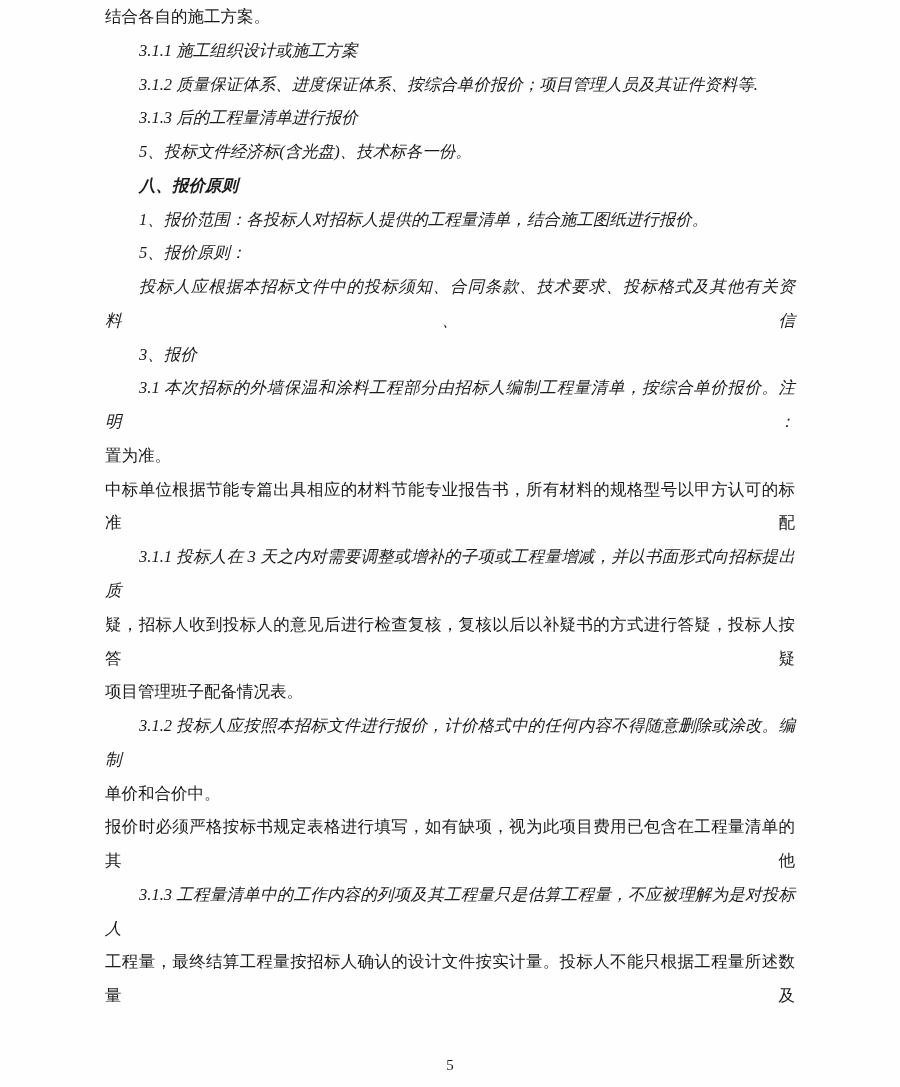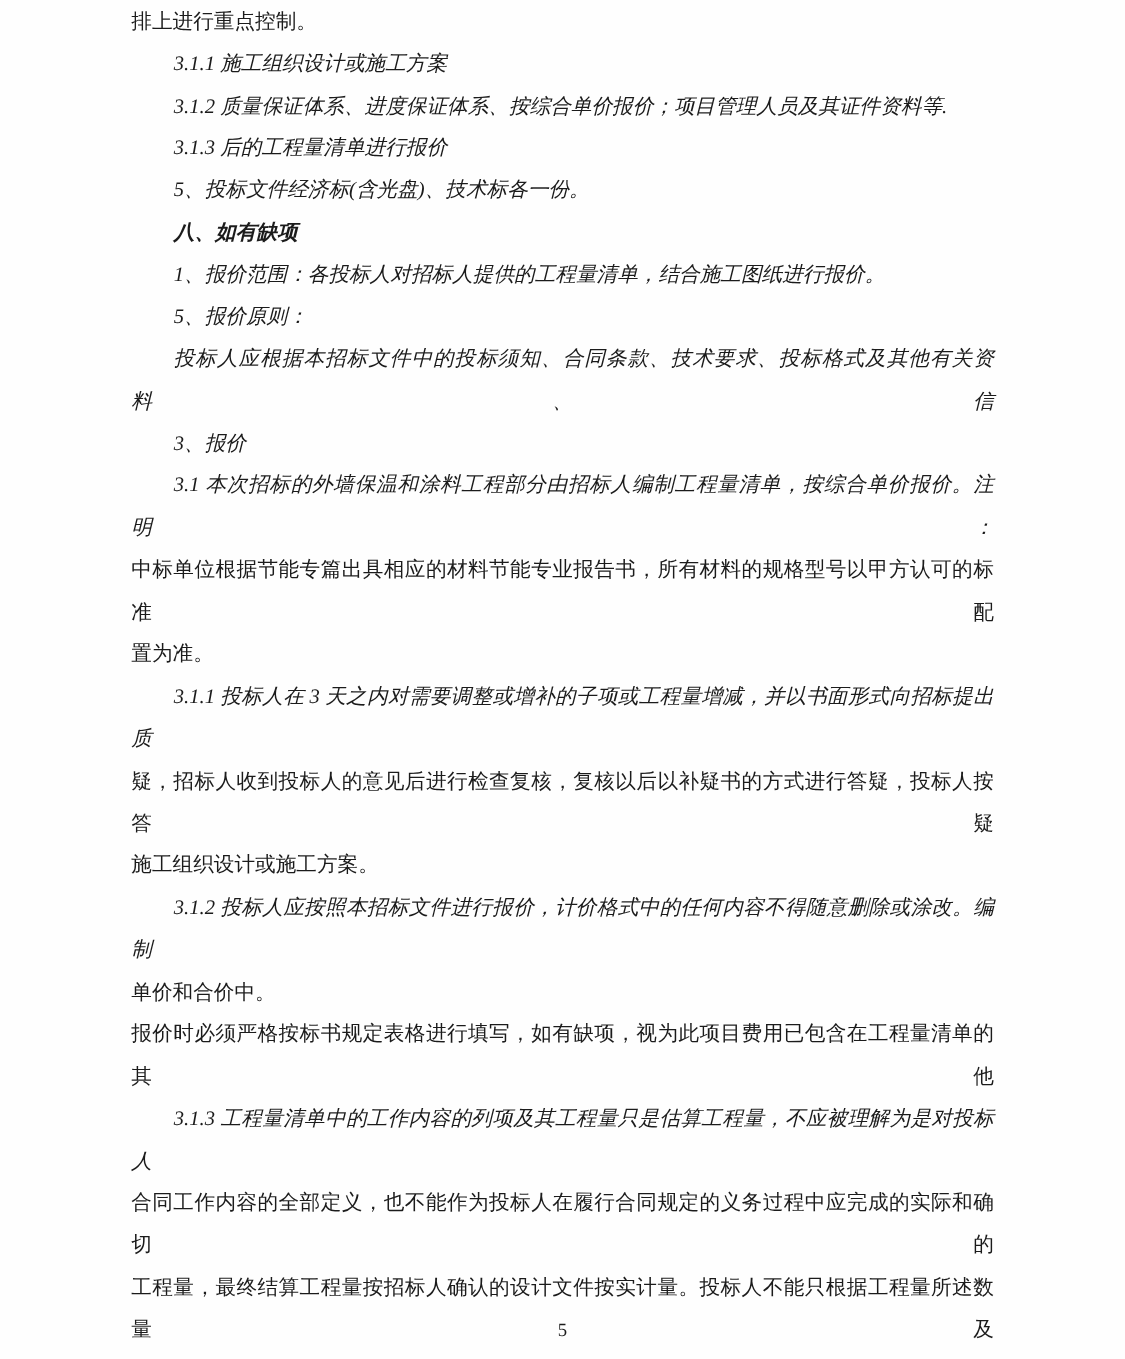--- a/index.html
+++ b/index.html
@@ -32,37 +32,36 @@
     height: 26px;
     text-align: center;
     font-size: 15px;
     line-height: 26px;
   }
 </style>
 </head>
 <body>
 
 <div class="doc-body" id="doc-body">
-    <div class="line">排上进行重点控制。</div>
+    <div class="line">结合各自的施工方案。</div>
     <div class="line indent">3.1.1 施工组织设计或施工方案</div>
     <div class="line indent">3.1.2 质量保证体系、进度保证体系、按综合单价报价；项目管理人员及其证件资料等.</div>
     <div class="line indent">3.1.3 后的工程量清单进行报价</div>
     <div class="line indent">5、投标文件经济标(含光盘)、技术标各一份。</div>
-    <div class="line indent bold">八、如有缺项</div>
+    <div class="line indent bold">八、报价原则</div>
     <div class="line indent">1、报价范围：各投标人对招标人提供的工程量清单，结合施工图纸进行报价。</div>
     <div class="line indent">5、报价原则：</div>
     <div class="line indent justify">投标人应根据本招标文件中的投标须知、合同条款、技术要求、投标格式及其他有关资料、信</div>
     <div class="line indent">3、报价</div>
     <div class="line indent justify">3.1 本次招标的外墙保温和涂料工程部分由招标人编制工程量清单，按综合单价报价。注明：</div>
+    <div class="line">置为准。</div>
     <div class="line justify">中标单位根据节能专篇出具相应的材料节能专业报告书，所有材料的规格型号以甲方认可的标准配</div>
-    <div class="line">置为准。</div>
     <div class="line indent justify">3.1.1 投标人在 3 天之内对需要调整或增补的子项或工程量增减，并以书面形式向招标提出质</div>
     <div class="line justify">疑，招标人收到投标人的意见后进行检查复核，复核以后以补疑书的方式进行答疑，投标人按答疑</div>
-    <div class="line">施工组织设计或施工方案。</div>
+    <div class="line">项目管理班子配备情况表。</div>
     <div class="line indent justify">3.1.2 投标人应按照本招标文件进行报价，计价格式中的任何内容不得随意删除或涂改。编制</div>
     <div class="line">单价和合价中。</div>
     <div class="line justify">报价时必须严格按标书规定表格进行填写，如有缺项，视为此项目费用已包含在工程量清单的其他</div>
     <div class="line indent justify">3.1.3 工程量清单中的工作内容的列项及其工程量只是估算工程量，不应被理解为是对投标人</div>
-    <div class="line justify">合同工作内容的全部定义，也不能作为投标人在履行合同规定的义务过程中应完成的实际和确切的</div>
     <div class="line justify">工程量，最终结算工程量按招标人确认的设计文件按实计量。投标人不能只根据工程量所述数量及</div>
   </div>
 
 <div class="footer">5</div>
 
 </body></html>

